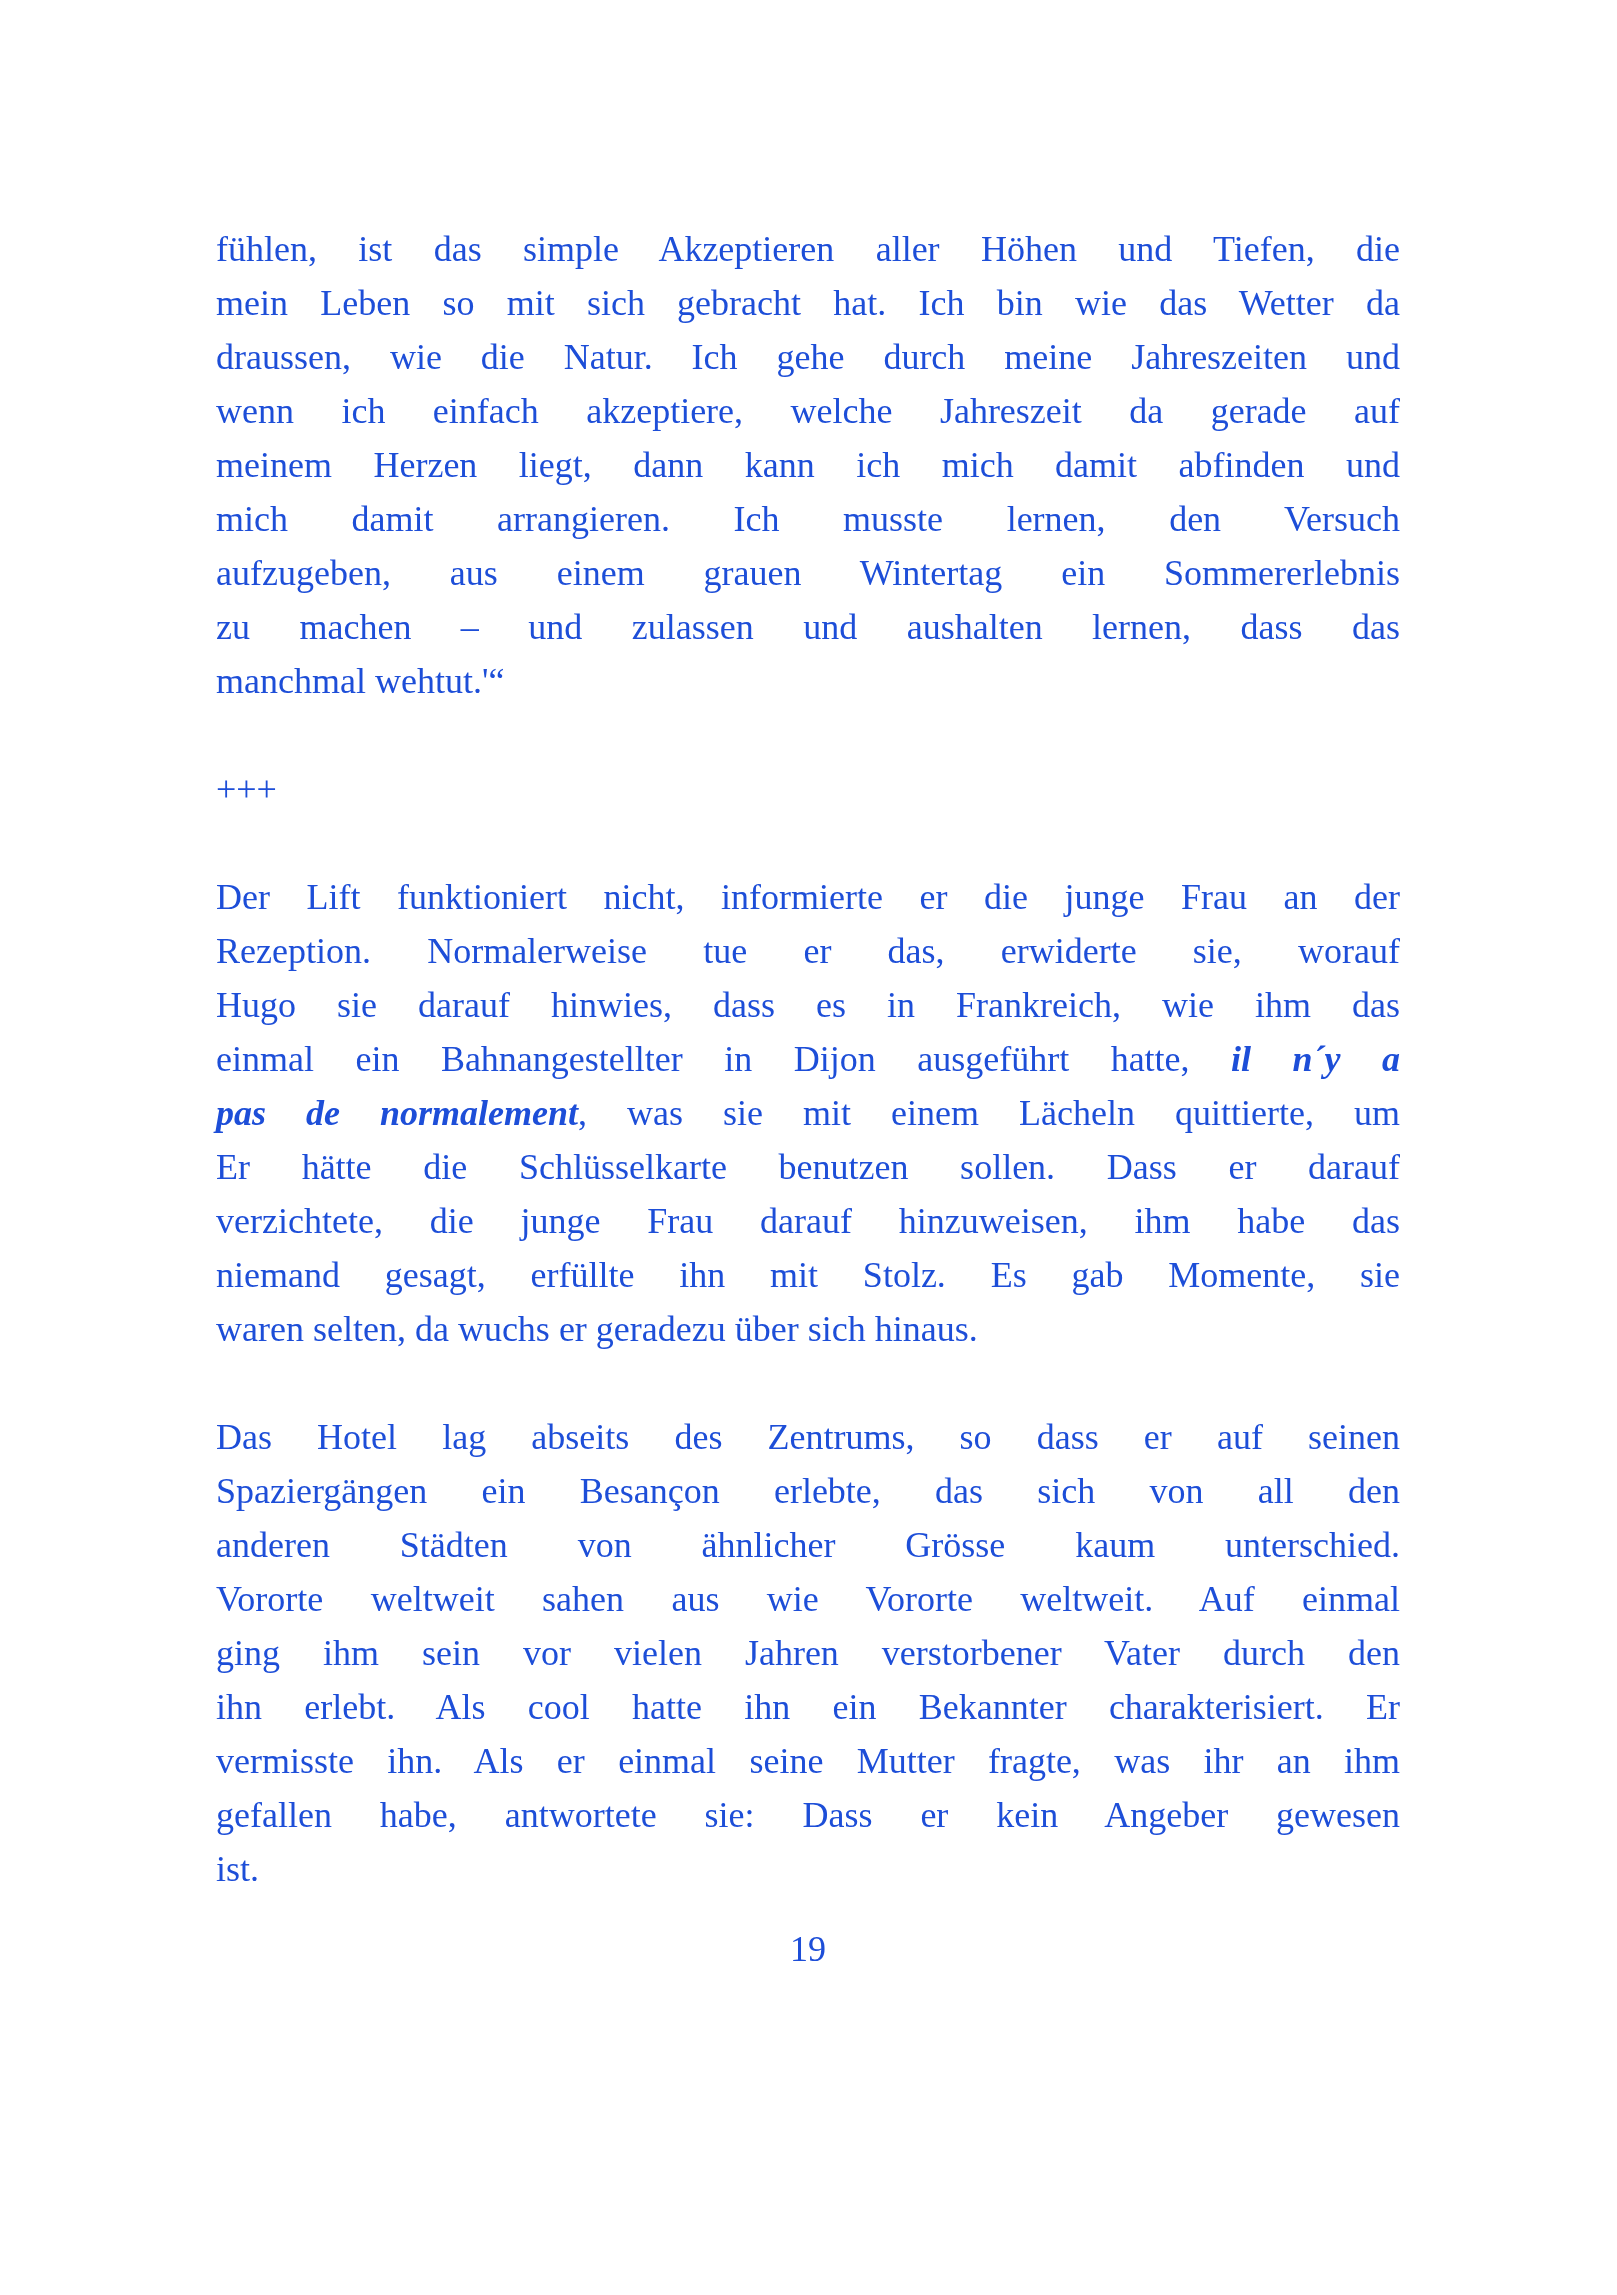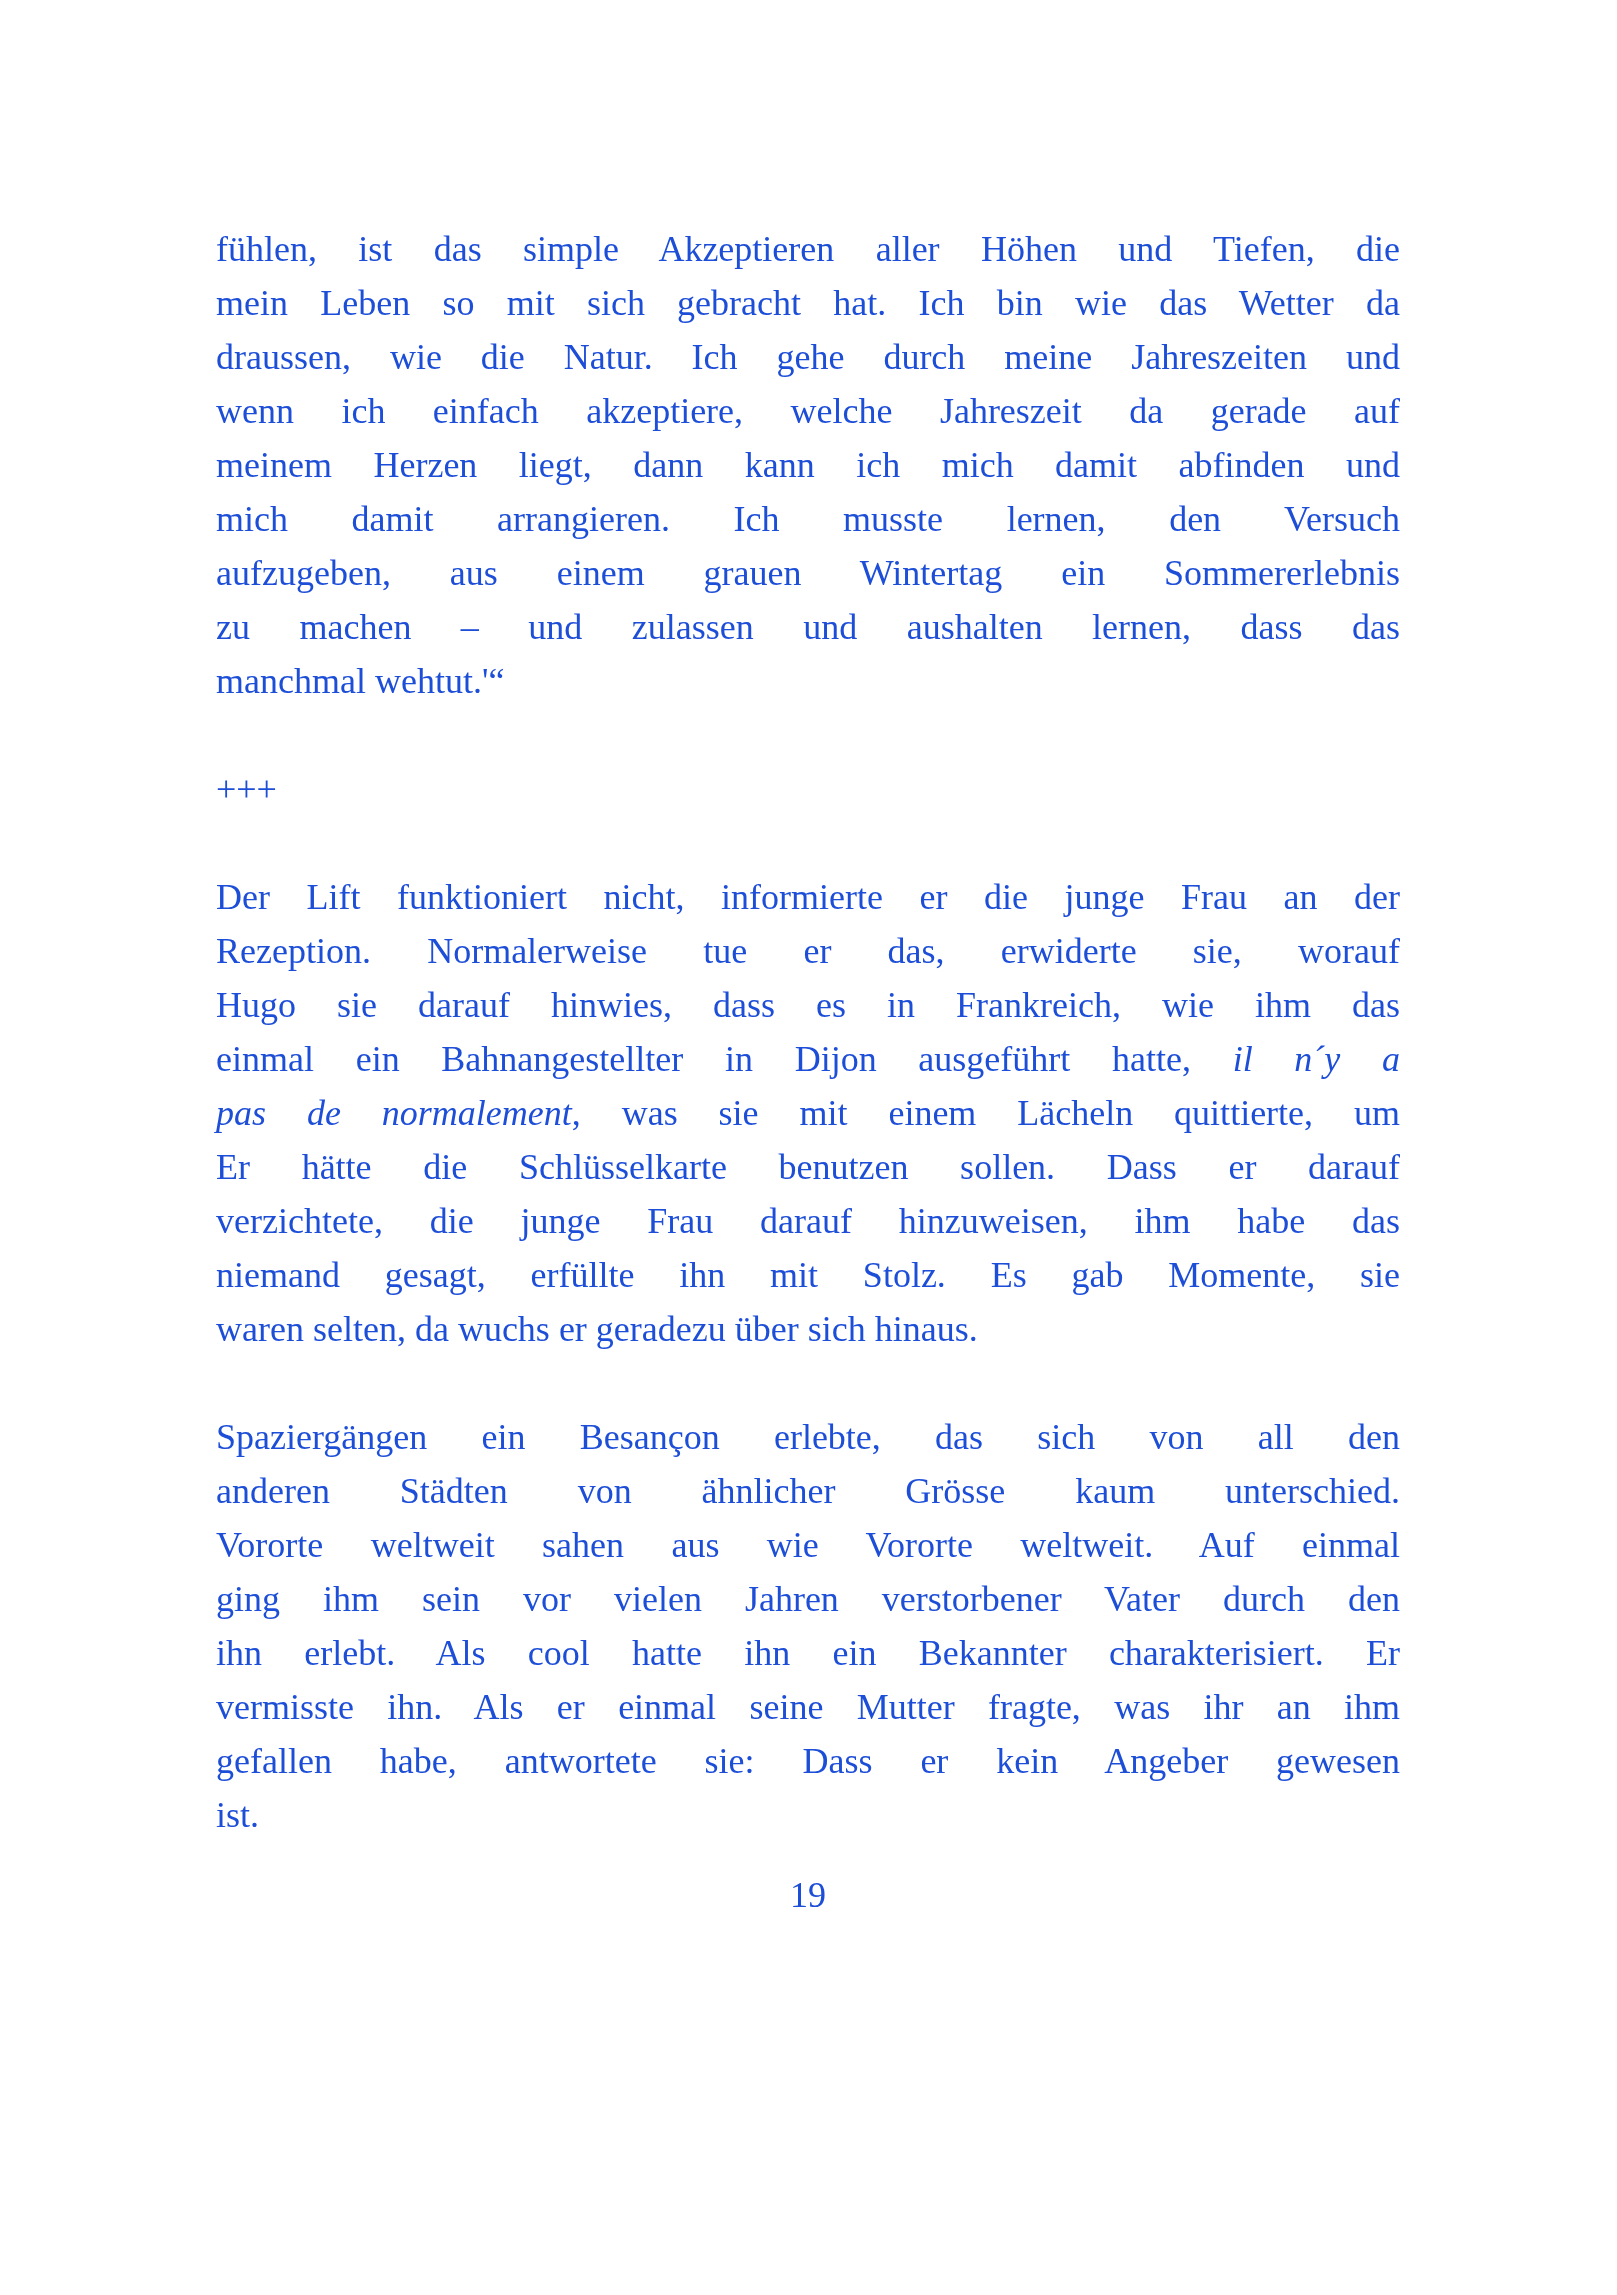--- a/index.html
+++ b/index.html
@@ -25,21 +25,21 @@
   .para + .para { margin-top: 54px; }
   .line {
     text-align: left;
     white-space: normal;
     text-justify: inter-word;
   }
   .line.just {
     text-align: justify;
     text-align-last: justify;
   }
-  .it { font-style: italic; }
+  .it { font-style: italic; font-weight: bold; }
   .footer {
     margin-top: 26px;
     text-align: center;
   }
 </style>
 </head>
 <body>
 
 <div class="page">
   <div class="text-block">
@@ -63,20 +63,21 @@
         <div class="line just"><span>Rezeption. Normalerweise tue er das, erwiderte sie, worauf</span></div>
         <div class="line just"><span>Hugo sie darauf hinwies, dass es in Frankreich, wie ihm das</span></div>
         <div class="line just"><span>einmal ein Bahnangestellter in Dijon ausgeführt hatte, </span><span class="it">il n´y a</span></div>
         <div class="line just"><span class="it">pas de normalement</span><span>, was sie mit einem Lächeln quittierte, um</span></div>
         <div class="line just"><span>Er hätte die Schlüsselkarte benutzen sollen. Dass er darauf</span></div>
         <div class="line just"><span>verzichtete, die junge Frau darauf hinzuweisen, ihm habe das</span></div>
         <div class="line just"><span>niemand gesagt, erfüllte ihn mit Stolz. Es gab Momente, sie</span></div>
         <div class="line"><span>waren selten, da wuchs er geradezu über sich hinaus.</span></div>
       </div>
       <div class="para">
+        <div class="line just"><span>Das Hotel lag abseits des Zentrums, so dass er auf seinen</span></div>
         <div class="line just"><span>Spaziergängen ein Besançon erlebte, das sich von all den</span></div>
         <div class="line just"><span>anderen Städten von ähnlicher Grösse kaum unterschied.</span></div>
         <div class="line just"><span>Vororte weltweit sahen aus wie Vororte weltweit. Auf einmal</span></div>
         <div class="line just"><span>ging ihm sein vor vielen Jahren verstorbener Vater durch den</span></div>
         <div class="line just"><span>ihn erlebt. Als cool hatte ihn ein Bekannter charakterisiert. Er</span></div>
         <div class="line just"><span>vermisste ihn. Als er einmal seine Mutter fragte, was ihr an ihm</span></div>
         <div class="line just"><span>gefallen habe, antwortete sie: Dass er kein Angeber gewesen</span></div>
         <div class="line"><span>ist.</span></div>
       </div>
       <div class="footer">19</div>

